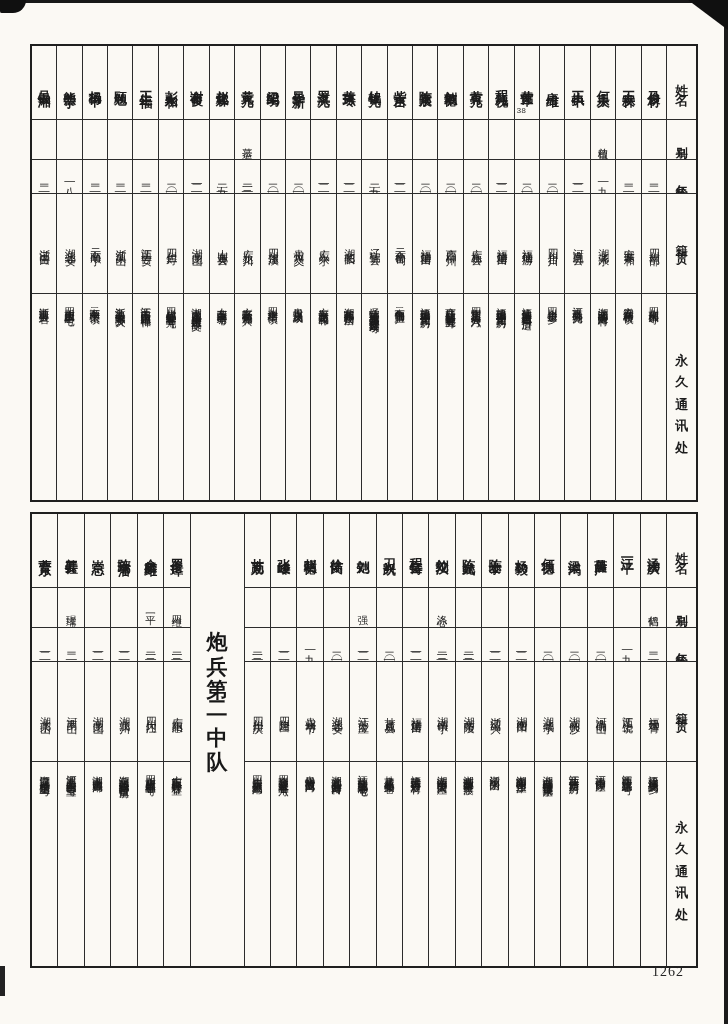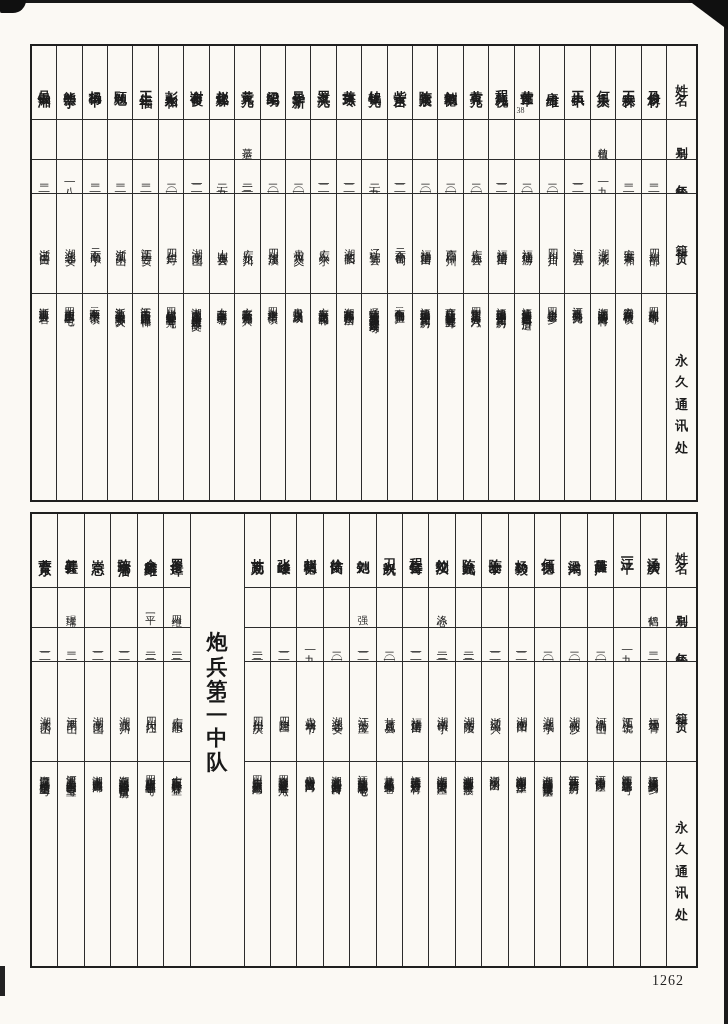--- a/index.html
+++ b/index.html
@@ -59,29 +59,29 @@
   .header-col .vtext{font-weight:700;}
   .header-col .cell.name .vtext{letter-spacing:9px;font-size:13px;}
   .header-col .cell.alias .vtext{font-size:12px;letter-spacing:3px;}
   .header-col .cell.age .vtext{font-size:12px;letter-spacing:3px;}
   .header-col .cell.origin .vtext{font-size:12px;letter-spacing:9px;}
   .header-col .cell.addr{align-items:center;padding-top:0;}
   .header-col .cell.addr .vtext{font-size:13px;letter-spacing:22px;}
 
   .note{
     position:absolute;left:2px;bottom:4px;
-    font-size:8px;color:#333;font-family:Liberation Serif, serif;
+    font-size:8px;color:#333;font-family:Liberation Mono, monospace;
   }
   .section-label{
     writing-mode:vertical-rl;text-orientation:upright;
     font-size:21px;font-weight:700;letter-spacing:24px;
     padding-top:100px;color:#171717;
   }
   .page-number{
-    position:absolute;right:44px;bottom:35px;
+    position:absolute;right:44px;bottom:44px;
     font-size:14px;letter-spacing:1px;color:#222;
     font-family:"Liberation Serif","DejaVu Serif",serif;
   }
 </style>
 </head>
 <body>
 
 <div class="page">
   <div class="edge-top"></div>
   <div class="edge-right"></div>

